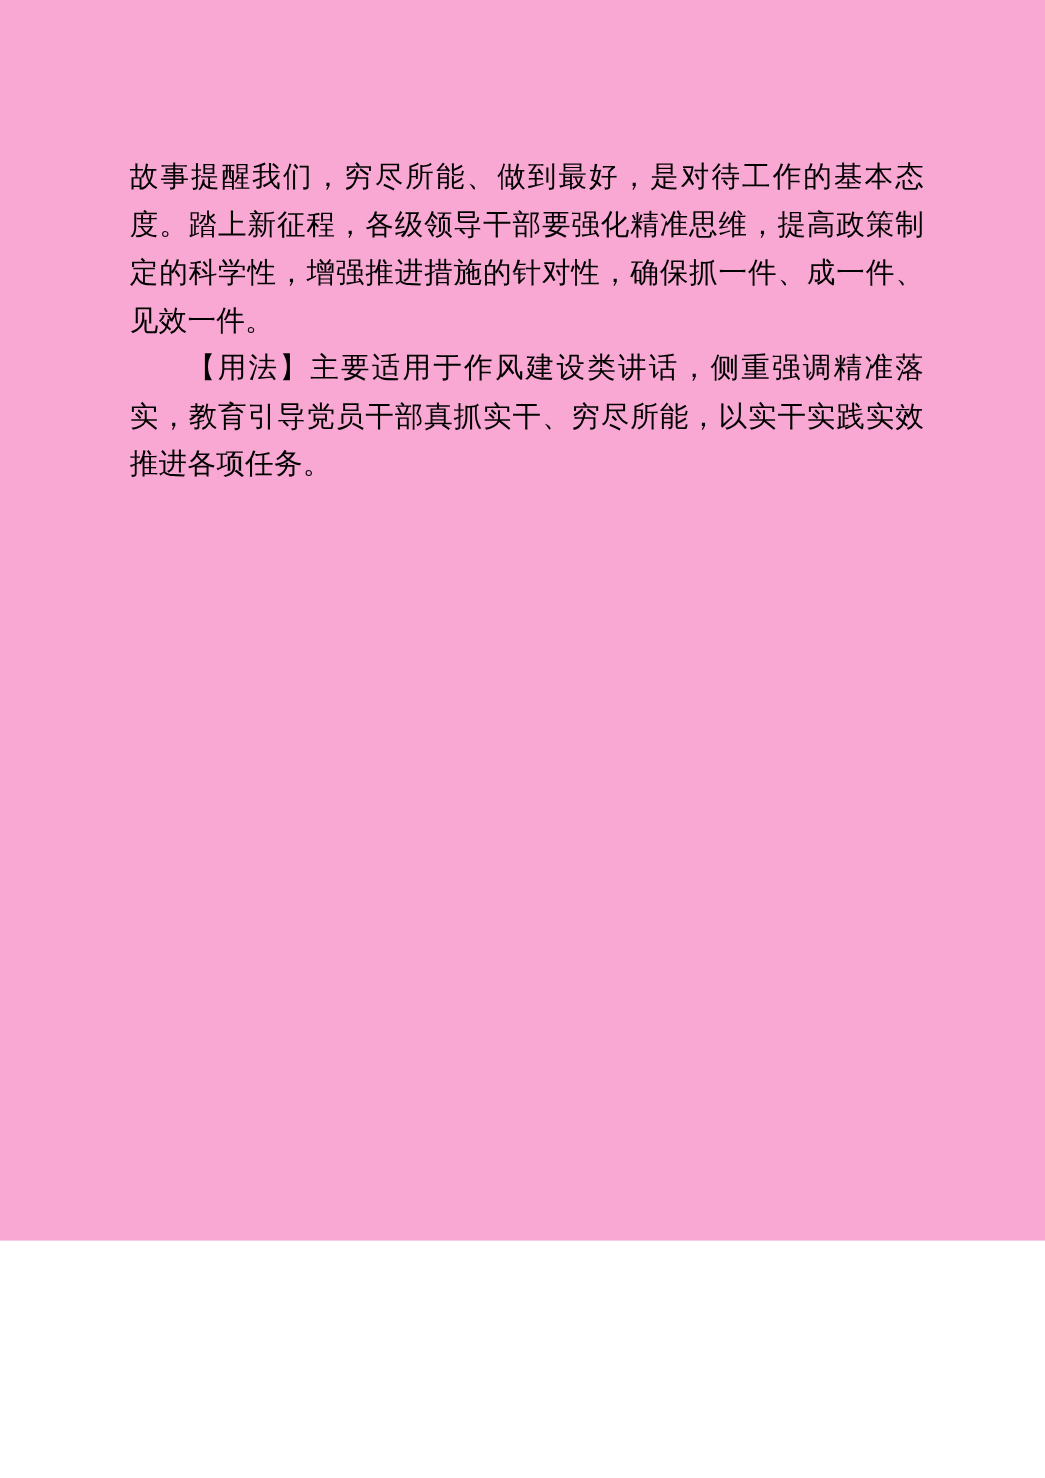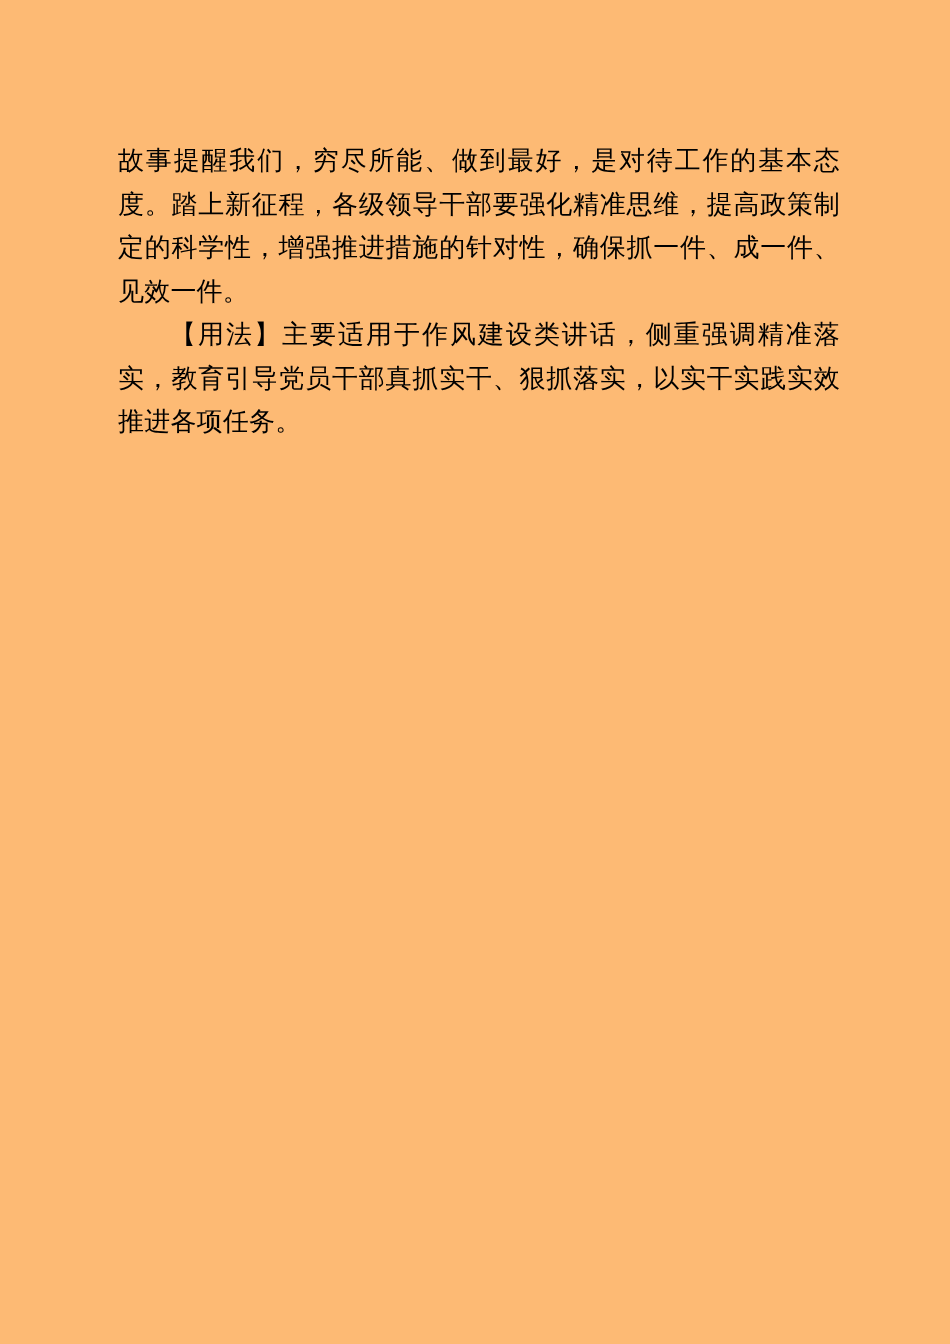--- a/index.html
+++ b/index.html
@@ -3,22 +3,22 @@
 <meta charset="utf-8">
 <style>
   html, body {
     margin: 0;
     padding: 0;
     background: #ffffff;
   }
   .page {
     position: relative;
     width: 950px;
-    height: 1344px;
-    background: #fdba74;
+    height: 1128px;
+    background: #f9a8d4;
     overflow: hidden;
   }
   .content {
     position: absolute;
     left: 118px;
     top: 139px;
     width: 722px;
   }
   .para {
     margin: 0;
@@ -35,15 +35,15 @@
   .para.indented {
     text-indent: 2em;
   }
 </style>
 </head>
 <body>
 
 <div class="page">
   <div class="content">
     <p class="para">故事提醒我们，穷尽所能、做到最好，是对待工作的基本态度。踏上新征程，各级领导干部要强化精准思维，提高政策制定的科学性，增强推进措施的针对性，确保抓一件、成一件、见效一件。</p>
-    <p class="para indented">【用法】主要适用于作风建设类讲话，侧重强调精准落实，教育引导党员干部真抓实干、狠抓落实，以实干实践实效推进各项任务。</p>
+    <p class="para indented">【用法】主要适用于作风建设类讲话，侧重强调精准落实，教育引导党员干部真抓实干、穷尽所能，以实干实践实效推进各项任务。</p>
   </div>
 </div>
 
 </body></html>

